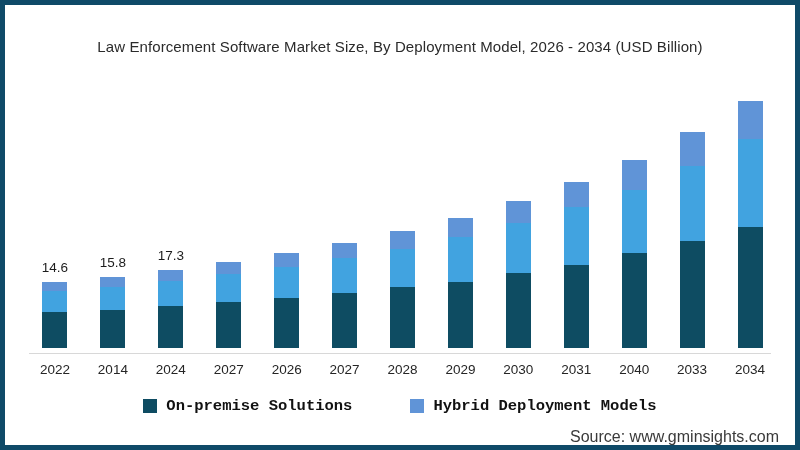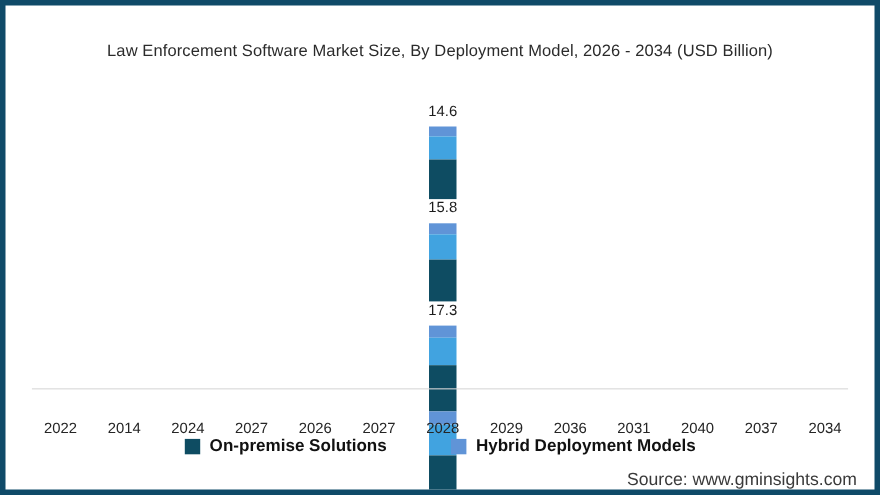--- a/index.html
+++ b/index.html
@@ -18,21 +18,20 @@
     font-size: 15px;
     font-weight: 500;
     color: #2b2b2b;
     letter-spacing: 0.1px;
   }
   #bars-row {
     position: absolute;
     left: 21px; top: 88px;
     width: 753px; height: 255px;
     display: flex;
-    flex-direction: column;
   }
   .bar-col {
     flex: 1;
     display: flex;
     flex-direction: column;
     justify-content: flex-end;
     align-items: center;
   }
   .bar-value-label {
     font-size: 13.5px;
@@ -50,21 +49,20 @@
     position: absolute;
     left: 24px; right: 24px;
     top: 348px; height: 1px;
     background: #d8d8d8;
   }
   #years-row {
     position: absolute;
     left: 21px; top: 357px;
     width: 753px;
     display: flex;
-    margin-top: 20px;
   }
   .year-label {
     flex: 1;
     text-align: center;
     font-size: 13.5px;
     color: #252525;
   }
   #legend {
     position: absolute;
     left: 0; right: 0; top: 392px;
@@ -79,20 +77,21 @@
     gap: 9px;
   }
   .legend-swatch {
     width: 14px; height: 14px;
     display: inline-block;
   }
   .legend-label {
     font-size: 15.5px;
     font-weight: 600;
     color: #111111;
+    font-family: Liberation Mono, monospace;
   }
   #source {
     position: absolute;
     right: 16px; top: 423px;
     font-size: 16px;
     color: #3a3a3a;
   }
 </style>
 </head>
 <body>
@@ -200,24 +199,24 @@
 
 <div id="years-row">
     <div class="year-label">2022</div>
     <div class="year-label">2014</div>
     <div class="year-label">2024</div>
     <div class="year-label">2027</div>
     <div class="year-label">2026</div>
     <div class="year-label">2027</div>
     <div class="year-label">2028</div>
     <div class="year-label">2029</div>
-    <div class="year-label">2036</div>
+    <div class="year-label">2030</div>
     <div class="year-label">2031</div>
     <div class="year-label">2040</div>
-    <div class="year-label">2037</div>
+    <div class="year-label">2033</div>
     <div class="year-label">2034</div>
   </div>
 
 <div id="legend">
   <div class="legend-item">
     <span class="legend-swatch" style="background: rgb(14, 76, 98);"></span>
     <span class="legend-label">On-premise Solutions</span>
   </div>
   <div class="legend-item">
     <span class="legend-swatch" style="background: rgb(96, 148, 215);"></span>

